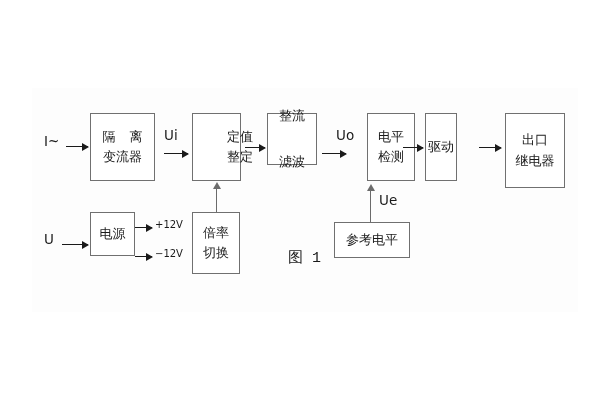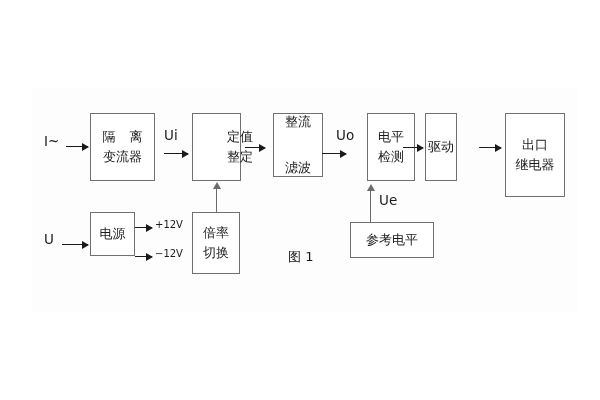--- a/index.html
+++ b/index.html
@@ -51,21 +51,22 @@
     font-size: 13px;
     white-space: nowrap;
   }
   .lbl.sig {
     font-size: 13.5px;
   }
   .lbl.volt {
     font-size: 10px;
   }
   .lbl.cap {
-    font-size: 13px;
+    font-size: 15px;
+    font-family: Liberation Mono, monospace;
   }
   
   .arrow-h {
     position: absolute;
     height: 1px;
     background: #1a1a1a;
   }
   .arrow-h::after {
     content: "";
     position: absolute;
@@ -109,42 +110,42 @@
   <div class="lbl sig" style="left:164px; top:127px;">Ui</div>
   <div class="arrow-h" style="left:164px; top:153px; width:24px;"></div>
 
   <div class="box" style="left:192px; top:113px; width:48px; height:68px;padding-left:47px;">
     <span class="ln">定值</span>
     <span class="ln">整定</span>
   </div>
 
   <div class="arrow-h" style="left:245px; top:147px; width:20px;"></div>
 
-  <div class="box" style="left:273px; top:113px; width:50px; height:64px;gap:26px;">
+  <div class="box" style="left:267px; top:113px; width:50px; height:52px;gap:26px;">
     <span class="ln">整流</span>
     <span class="ln">滤波</span>
   </div>
 
   <div class="lbl sig" style="left:336px; top:127px;">Uo</div>
   <div class="arrow-h" style="left:322px; top:153px; width:24px;"></div>
 
   <div class="box" style="left:350px; top:113px; width:48px; height:68px;margin-left:17px;">
     <span class="ln">电平</span>
     <span class="ln">检测</span>
   </div>
 
   <div class="arrow-h" style="left:403px; top:147px; width:20px;"></div>
 
   <div class="box" style="left:425px; top:113px; width:32px; height:68px;">
     <span class="ln">驱动</span>
   </div>
 
   <div class="arrow-h" style="left:479px; top:147px; width:22px;"></div>
 
-  <div class="box" style="left:505px; top:113px; width:60px; height:84px;">
+  <div class="box" style="left:505px; top:113px; width:60px; height:75px;">
     <span class="ln">出口</span>
     <span class="ln">继电器</span>
   </div>
 
   <div class="lbl sig" style="left:44px; top:231px;">U</div>
 
   <div class="arrow-h" style="left:62px; top:244px; width:26px;"></div>
 
   <div class="box" style="left:90px; top:212px; width:45px; height:44px;">
     <span class="ln">电源</span>
@@ -156,21 +157,21 @@
   <div class="arrow-h" style="left:135px; top:256px; width:17px;"></div>
   <div class="lbl volt" style="left:155px; top:248px;">−12V</div>
 
   <div class="box" style="left:192px; top:212px; width:48px; height:62px;">
     <span class="ln">倍率</span>
     <span class="ln">切换</span>
   </div>
 
   <div class="arrow-v-up" style="left:216px; top:188px; height:24px;"></div>
 
-  <div class="box" style="left:334px; top:222px; width:84px; height:36px;margin-left:16px;">
+  <div class="box" style="left:334px; top:222px; width:76px; height:36px;">
     <span class="ln">参考电平</span>
   </div>
 
   <div class="arrow-v-up" style="left:370px; top:190px; height:32px;"></div>
   <div class="lbl sig" style="left:379px; top:192px;">Ue</div>
 
   <div class="lbl cap" style="left:288px; top:248px;">图 1</div>
 
 </div>
 

